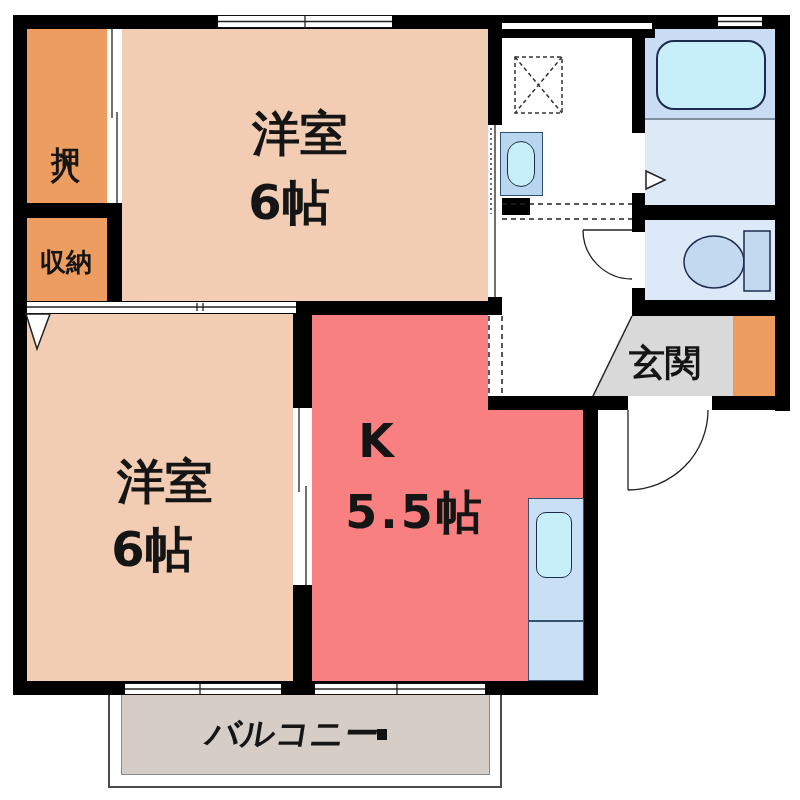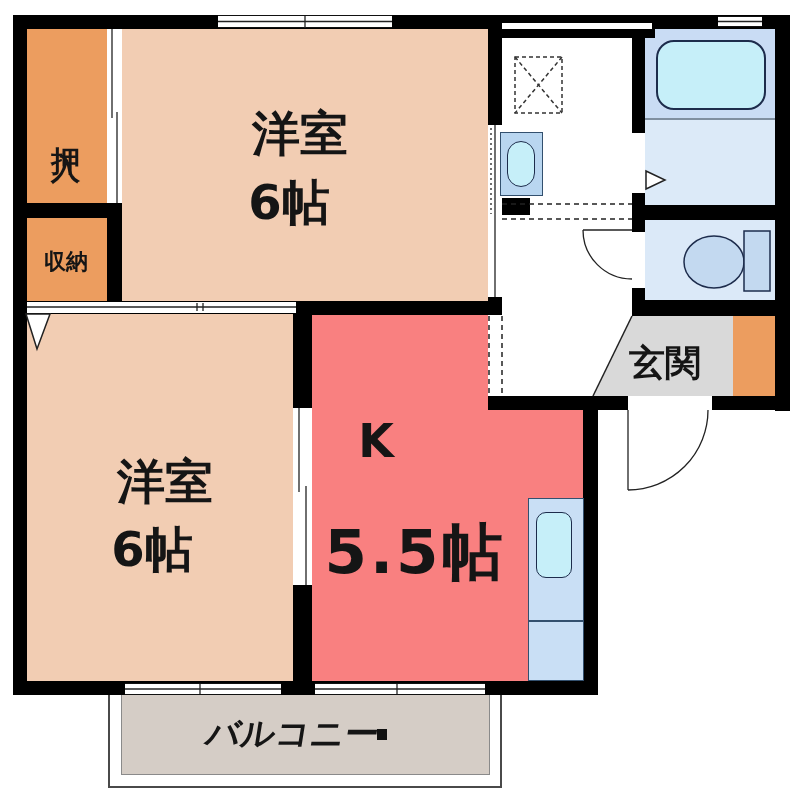--- a/index.html
+++ b/index.html
@@ -139,28 +139,28 @@
 
       <line x1="125" y1="689" x2="281" y2="689"></line>
       <line x1="200" y1="684" x2="200" y2="694"></line>
       <line x1="315" y1="689" x2="485" y2="689"></line>
       <line x1="397" y1="684" x2="397" y2="694"></line>
     </g>
   </svg>
 
   <div class="lbl vtext" style="left:44px;top:78px;width:44px;height:104px;font-size:29px;">押入</div>
 
-  <div class="lbl" style="left:25px;top:246px;width:82px;height:32px;font-size:22px;">収納</div>
+  <div class="lbl" style="left:25px;top:246px;width:82px;height:32px;font-size:26px;">収納</div>
 
   <div class="lbl" style="left:170px;top:107px;width:260px;height:54px;font-size:48px;">洋室</div>
   <div class="lbl" style="left:168px;top:174px;width:242px;height:58px;font-size:48px;">6帖</div>
 
   <div class="lbl" style="left:35px;top:455px;width:260px;height:54px;font-size:48px;">洋室</div>
   <div class="lbl" style="left:32px;top:521px;width:240px;height:58px;font-size:48px;">6帖</div>
 
   <div class="lbl" style="left:312px;top:413px;width:128px;height:56px;font-size:46px;">K</div>
-  <div class="lbl" style="left:300px;top:485px;width:230px;height:55px;font-size:61px;letter-spacing:3px;margin-top:40px;">5.5帖</div>
+  <div class="lbl" style="left:300px;top:485px;width:230px;height:55px;font-size:46px;letter-spacing:3px;">5.5帖</div>
 
   <div class="lbl" style="left:600px;top:341px;width:130px;height:44px;font-size:36px;">玄関</div>
 
   <div class="lbl" style="left:120px;top:711px;width:345px;height:46px;font-size:34px;transform:skewX(-9deg);">バルコニー</div>
 
 </div>
 
 </body></html>

